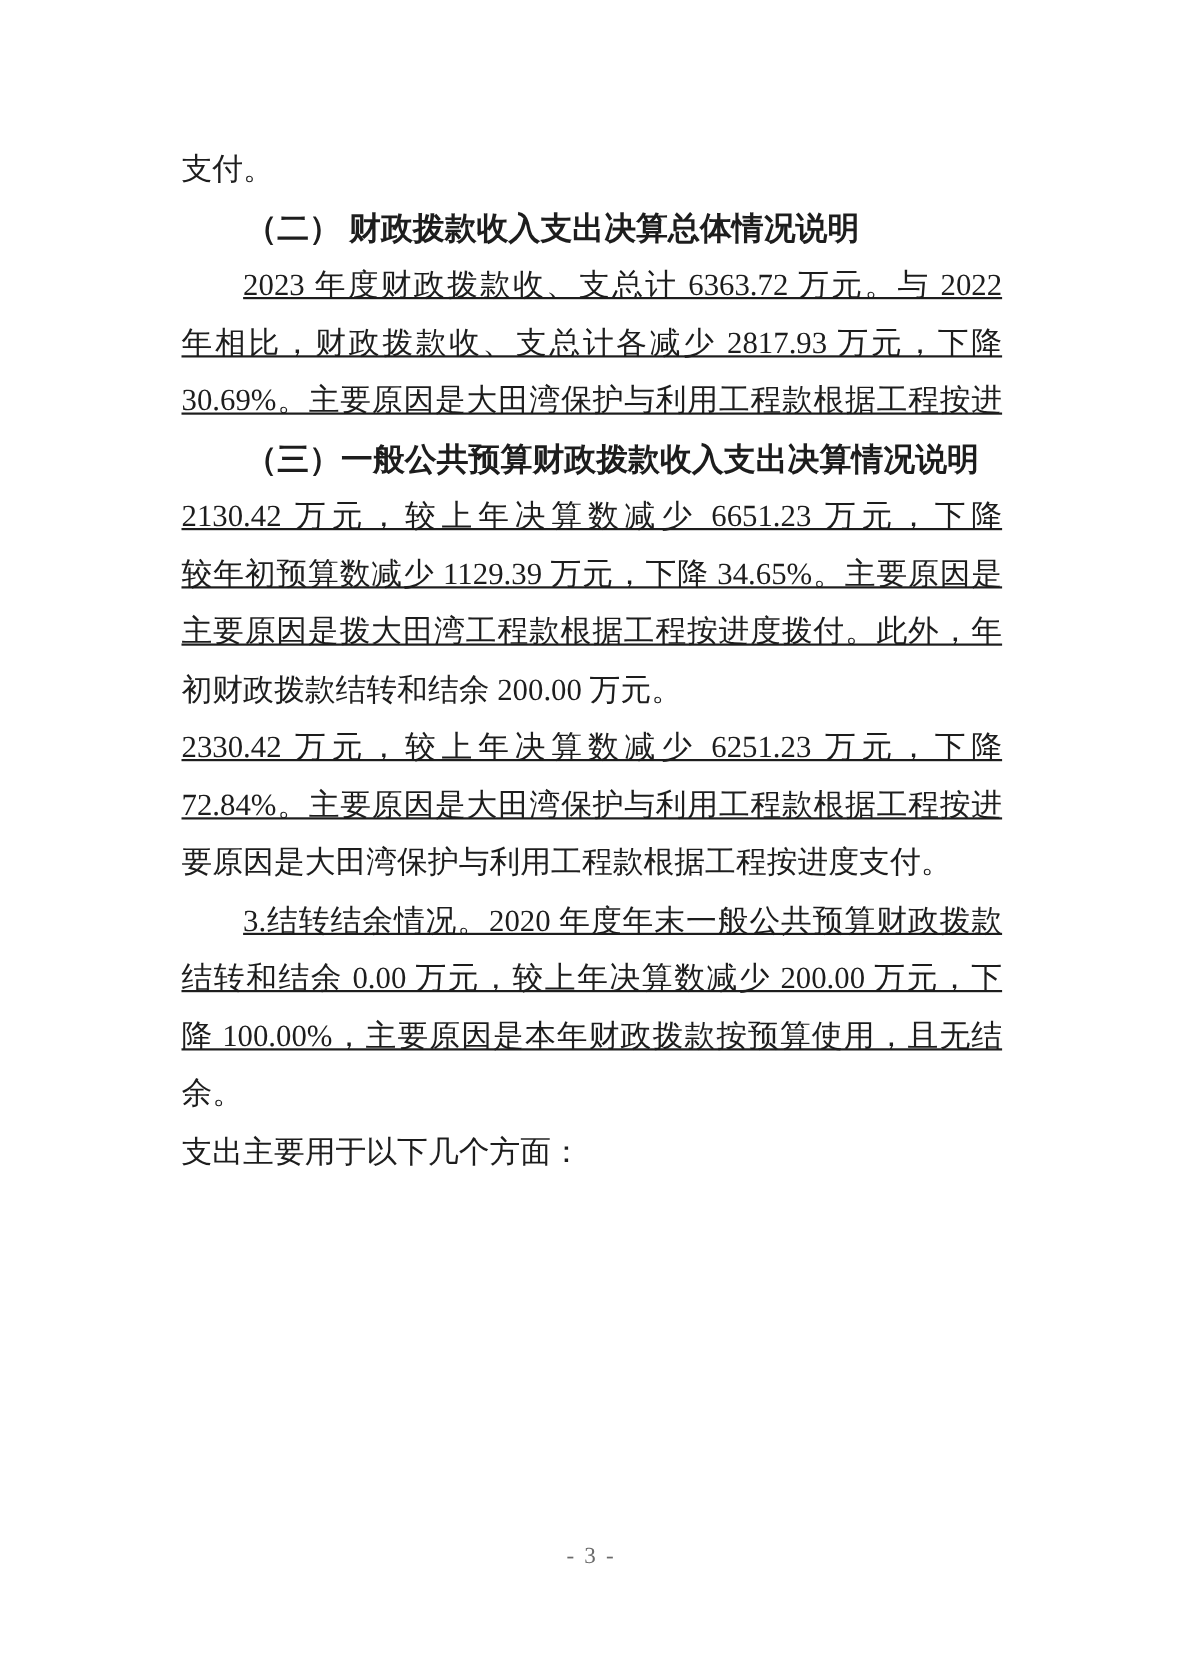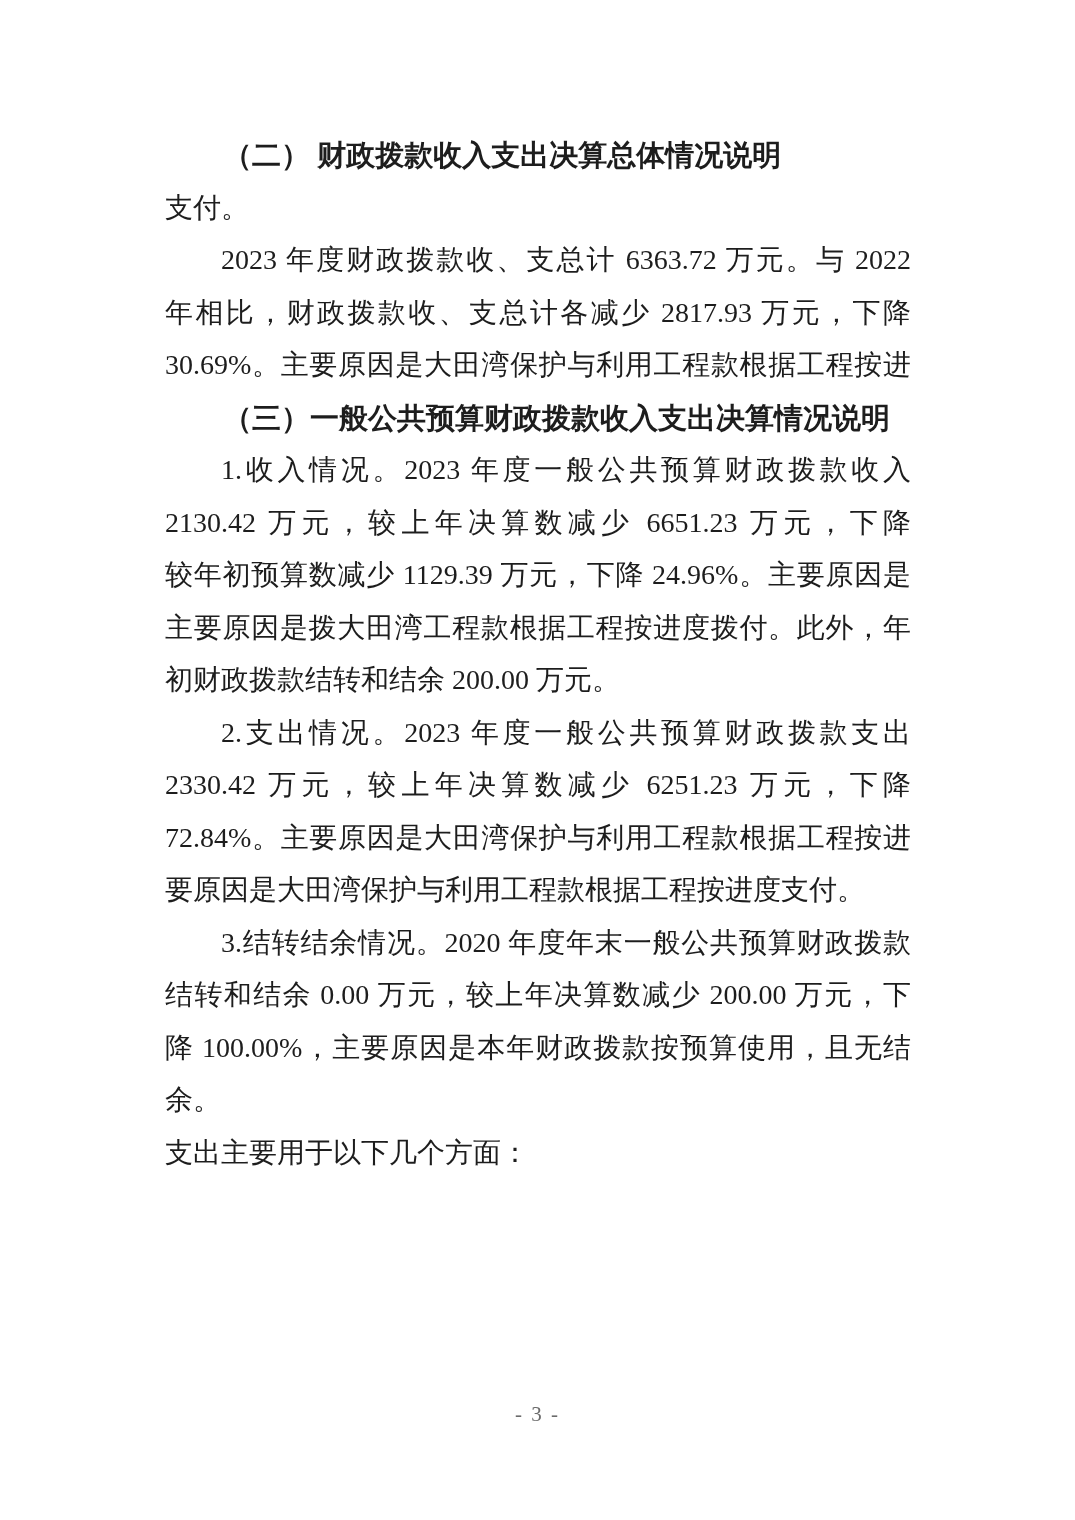--- a/index.html
+++ b/index.html
@@ -24,20 +24,21 @@
   .ln {
     font-size: 28px;
     line-height: 52.5px;
     color: #1d1d1d;
     text-align: left;
     white-space: normal;
   }
   .ln.fill {
     text-align: justify;
     text-align-last: justify;
+    text-decoration: underline;
   }
   .ln.ind {
     text-indent: 2em;
   }
   .ln.head {
     font-weight: 600;
     font-size: 29px;
   }
   .page-number {
     position: absolute;
@@ -49,32 +50,30 @@
     line-height: 28px;
     color: #6b6b6b;
     letter-spacing: 2px;
   }
 </style>
 </head>
 <body>
 
 <div class="page">
   <div class="text-block">
+    <div class="ln">支付。</div>
     <div class="ln head ind">（二） 财政拨款收入支出决算总体情况说明</div>
-    <div class="ln">支付。</div>
     <div class="ln fill ind">2023 年度财政拨款收、支总计 6363.72 万元。与 2022</div>
     <div class="ln fill">年相比，财政拨款收、支总计各减少 2817.93 万元，下降</div>
     <div class="ln fill">30.69%。主要原因是大田湾保护与利用工程款根据工程按进</div>
     <div class="ln head ind">（三）一般公共预算财政拨款收入支出决算情况说明</div>
-    <div class="ln fill ind">1.收入情况。2023 年度一般公共预算财政拨款收入</div>
     <div class="ln fill">2130.42 万元，较上年决算数减少 6651.23 万元，下降</div>
-    <div class="ln fill">较年初预算数减少 1129.39 万元，下降 24.96%。主要原因是</div>
+    <div class="ln fill">较年初预算数减少 1129.39 万元，下降 34.65%。主要原因是</div>
     <div class="ln fill">主要原因是拨大田湾工程款根据工程按进度拨付。此外，年</div>
     <div class="ln">初财政拨款结转和结余 200.00 万元。</div>
-    <div class="ln fill ind">2.支出情况。2023 年度一般公共预算财政拨款支出</div>
     <div class="ln fill">2330.42 万元，较上年决算数减少 6251.23 万元，下降</div>
     <div class="ln fill">72.84%。主要原因是大田湾保护与利用工程款根据工程按进</div>
     <div class="ln">要原因是大田湾保护与利用工程款根据工程按进度支付。</div>
     <div class="ln fill ind">3.结转结余情况。2020 年度年末一般公共预算财政拨款</div>
     <div class="ln fill">结转和结余 0.00 万元，较上年决算数减少 200.00 万元，下</div>
     <div class="ln fill">降 100.00%，主要原因是本年财政拨款按预算使用，且无结</div>
     <div class="ln">余。</div>
     <div class="ln">支出主要用于以下几个方面：</div>
   </div>
   <div class="page-number">- 3 -</div>

